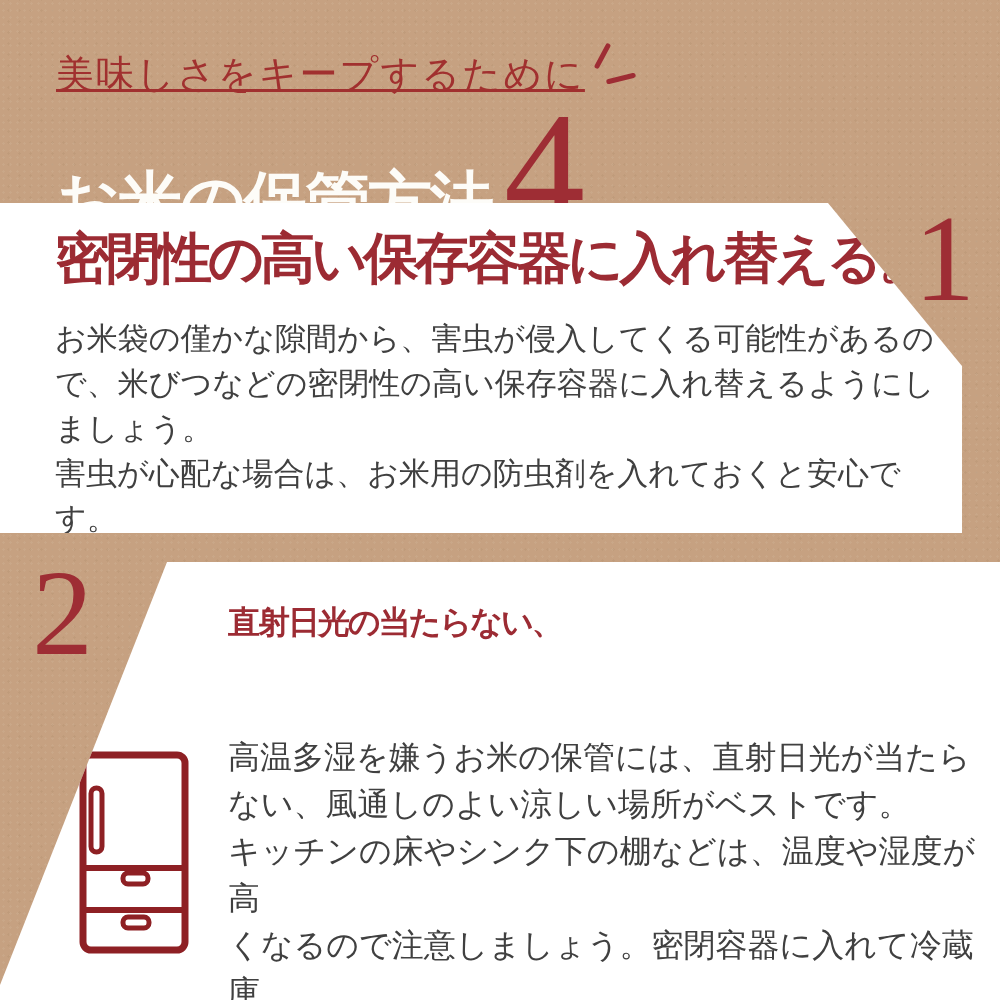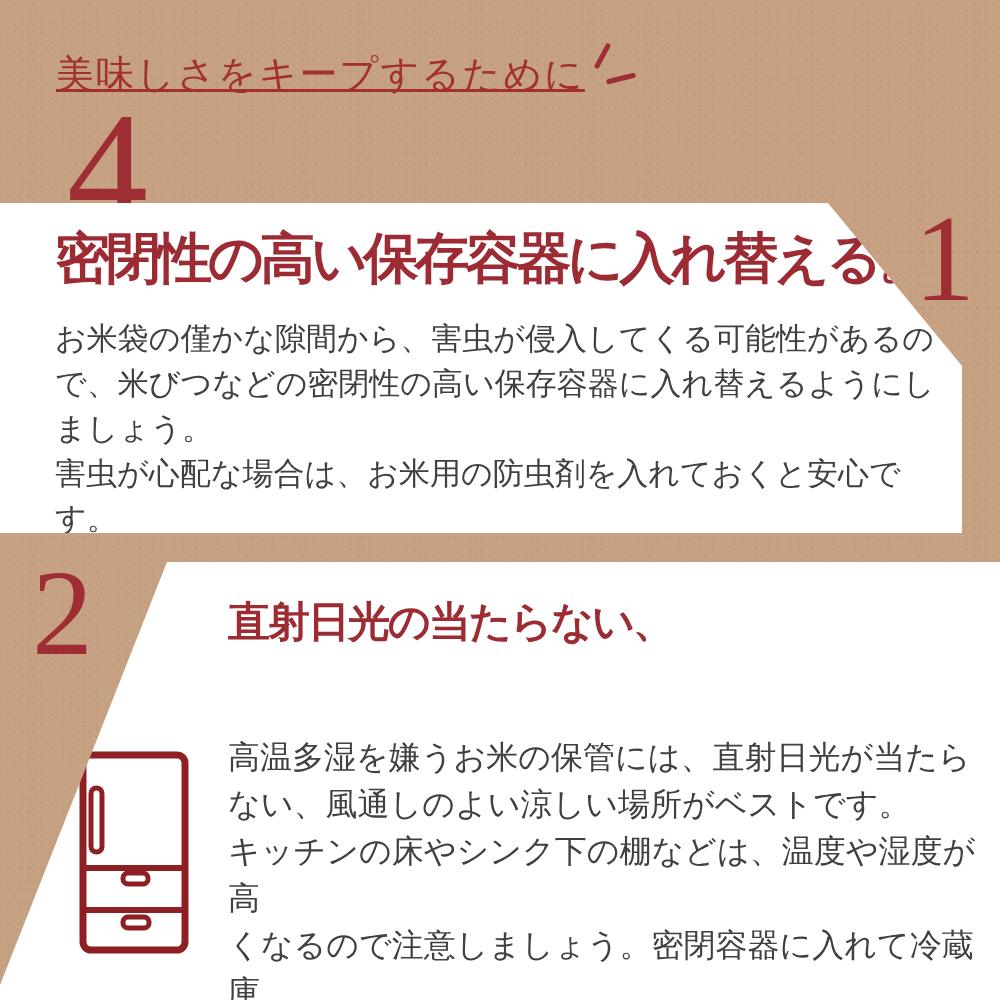--- a/index.html
+++ b/index.html
@@ -63,21 +63,21 @@
     font-family:"Liberation Serif","DejaVu Serif",serif;
     color:#9c2b33;font-weight:700;
     white-space:nowrap;
   }
   .heading-1{
     position:absolute;left:55px;top:24px;
     font-size:55px;line-height:1.15;letter-spacing:-4px;
   }
   .heading-2{
     position:absolute;left:228px;top:28px;
-    font-size:42px;line-height:65px;letter-spacing:-2px;
+    font-size:32px;line-height:65px;letter-spacing:-2px;
   }
   .point-body{
     position:absolute;
     color:#404040;
     white-space:pre-line;
   }
   .body-1{
     left:55px;top:113px;width:900px;
     font-size:31px;line-height:45px;letter-spacing:0px;
   }
@@ -90,20 +90,21 @@
   }
 </style>
 </head>
 <body>
 
 <div class="stage">
 
   <div class="tagline">美味しさをキープするために</div>
 
   <div class="title-row">
+    <span class="title-part">お米の保管方法</span>
     <span class="title-number">4</span>
   </div>
   <div class="sparkle sparkle-1"></div>
   <div class="sparkle sparkle-2"></div>
 
   <div class="panel panel-1">
     <div class="point-heading heading-1">密閉性の高い保存容器に入れ替える。</div>
     <div class="point-body body-1">お米袋の僅かな隙間から、害虫が侵入してくる可能性があるの
 で、米びつなどの密閉性の高い保存容器に入れ替えるようにし
 ましょう。

